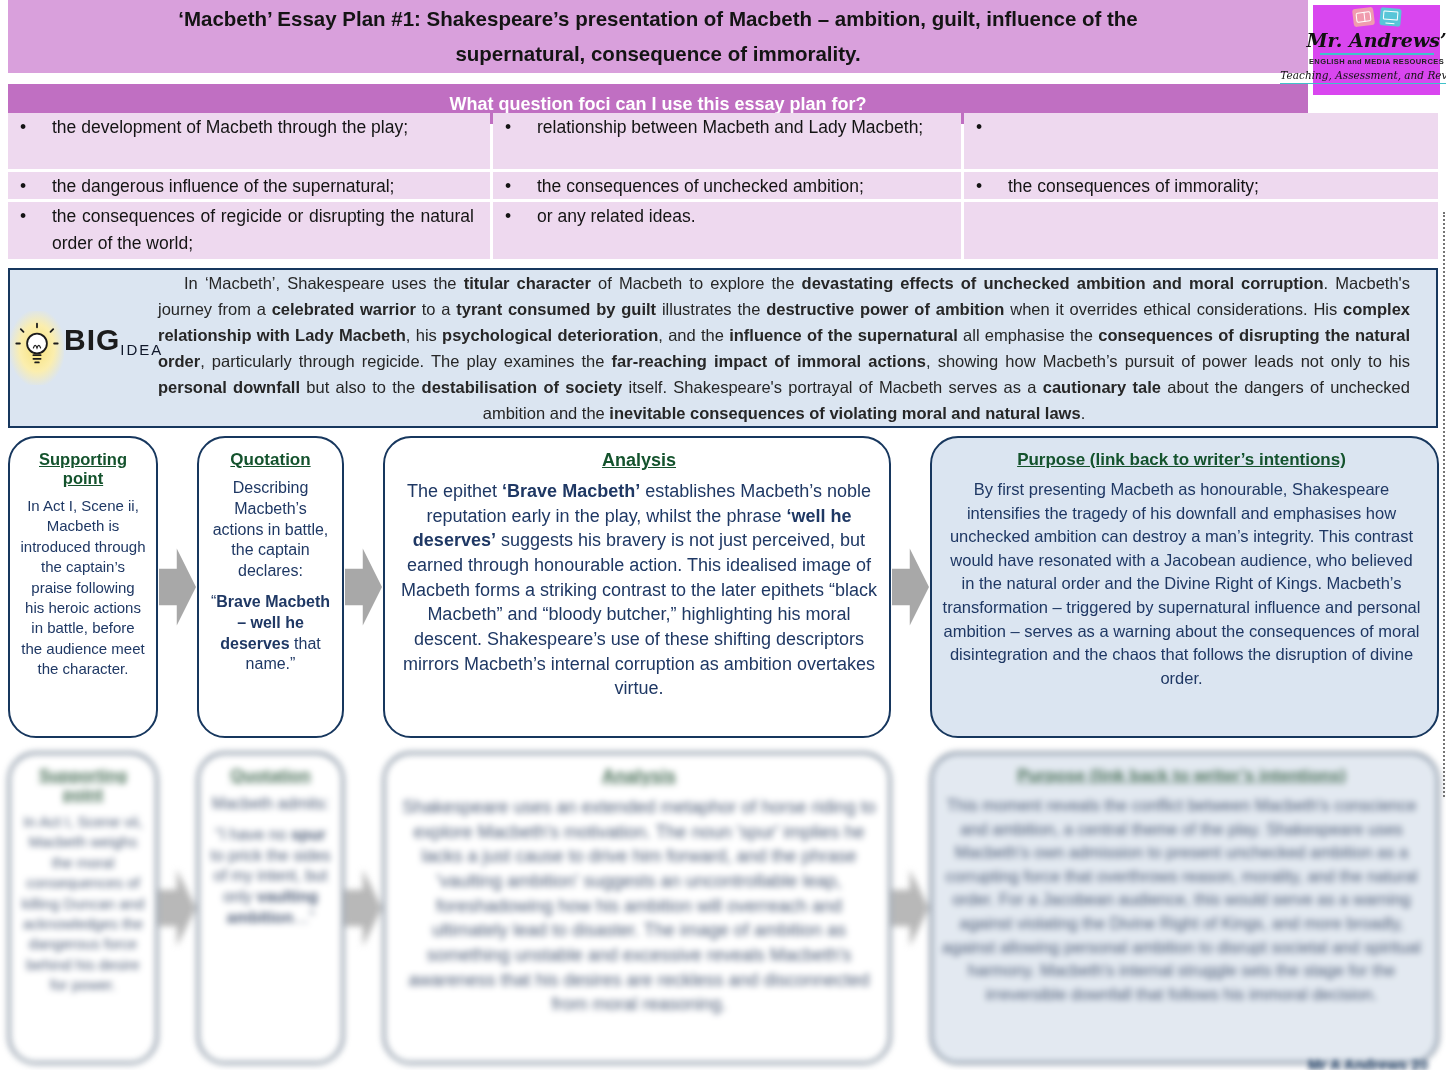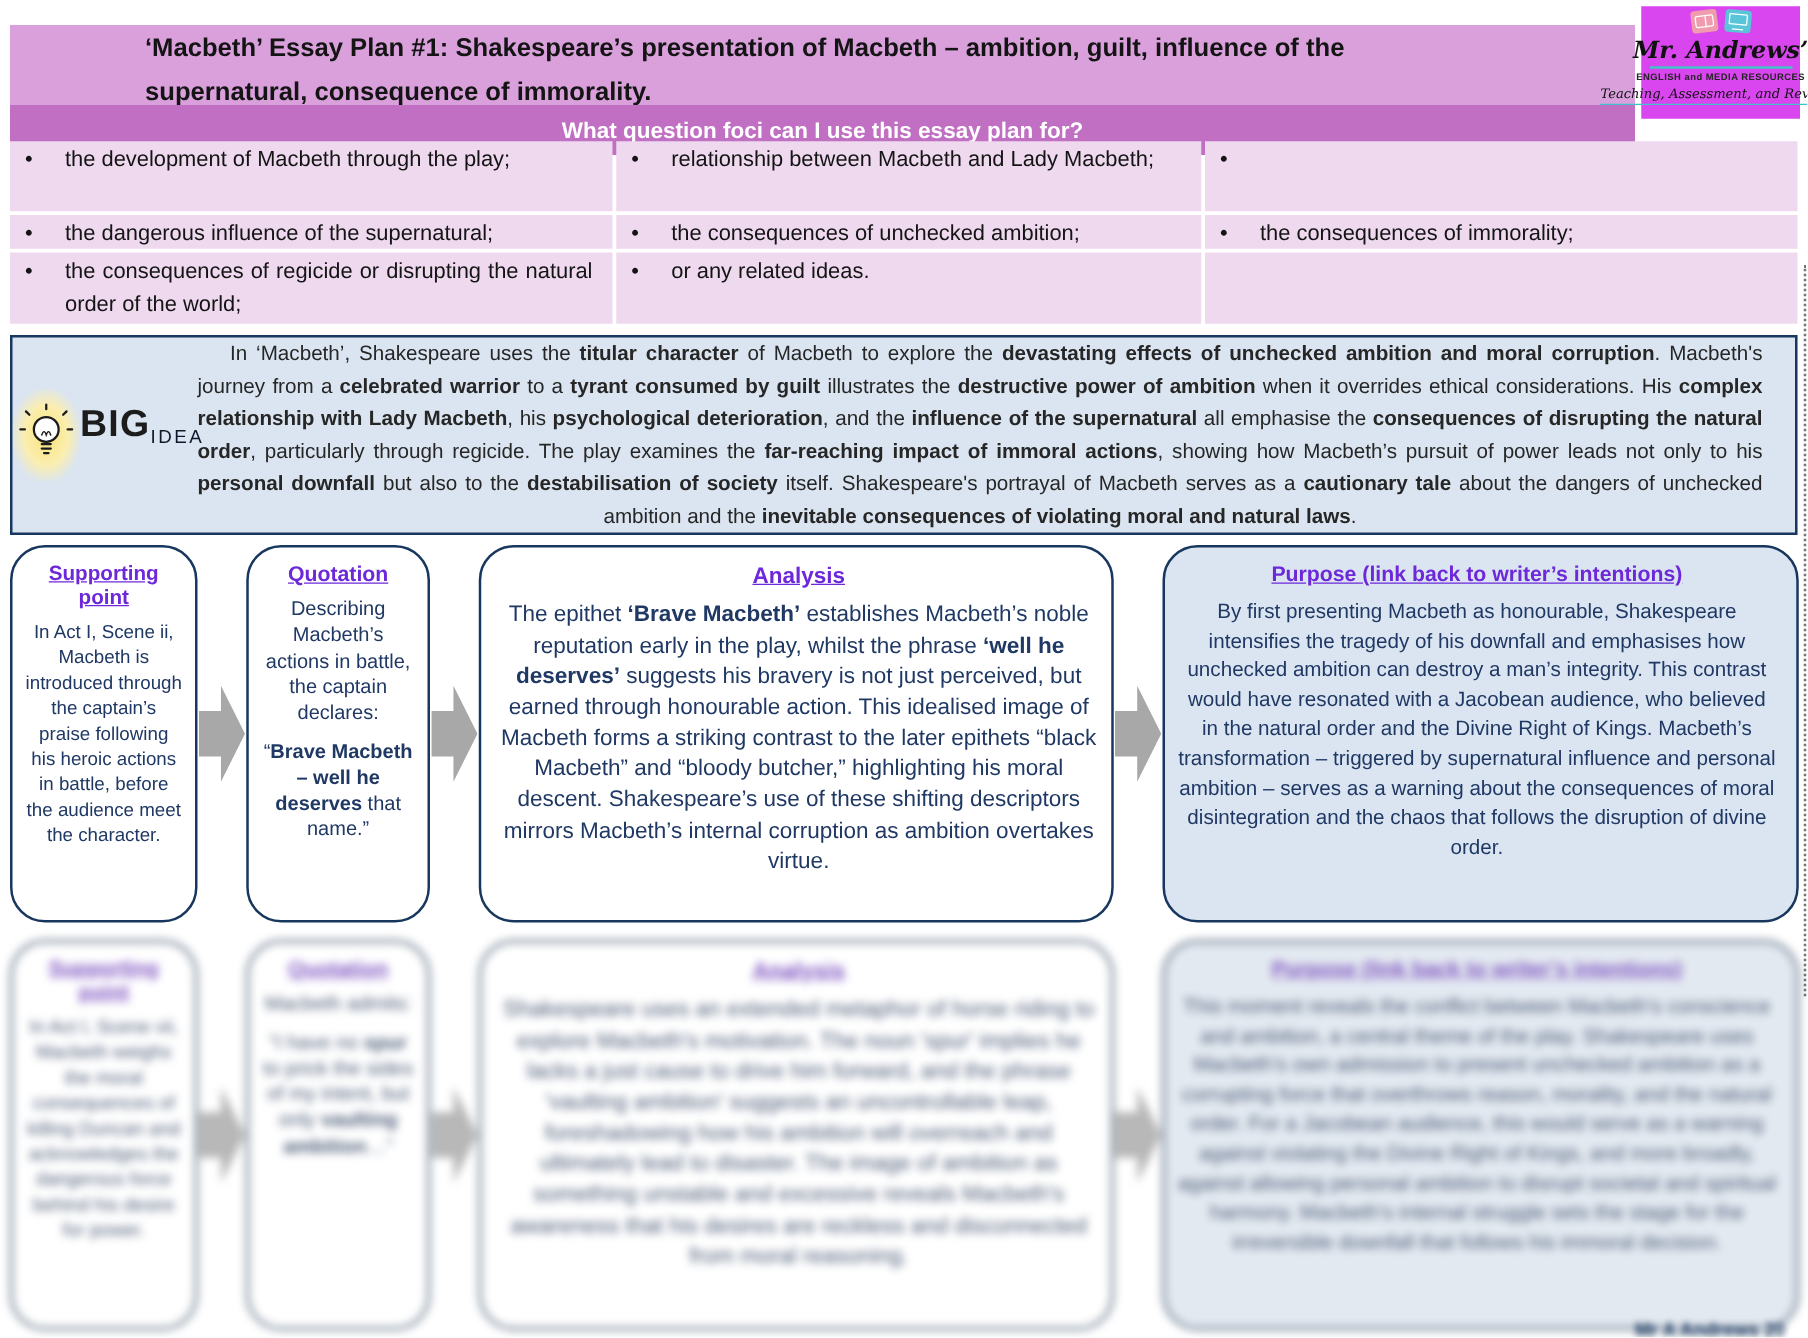--- a/index.html
+++ b/index.html
@@ -1,21 +1,21 @@
 <!DOCTYPE html>
 <html><head>
 <meta charset="utf-8">
 <style>
   html,body{margin:0;padding:0;background:#ffffff;}
   body{width:1446px;height:1070px;font-family:"Liberation Sans",sans-serif;}
   .page{position:relative;width:1446px;height:1070px;overflow:hidden;background:#fff;}
 
   
-  .title-bar{position:absolute;left:8px;top:20px;width:1300px;height:73px;background:#d9a0dc;
-    display:flex;align-items:center;justify-content:center;
+  .title-bar{position:absolute;left:8px;top:0;width:1300px;height:73px;background:#d9a0dc;
+    display:flex;align-items:center;justify-content:center;text-align:center;
     font-weight:bold;font-size:20.5px;line-height:1.7;color:#141414;padding:16px 108px;box-sizing:border-box;}
 
   
   .logo{position:absolute;left:1313px;top:5px;width:127px;height:90px;background:#d946ef;
     display:flex;flex-direction:column;align-items:center;padding-top:3px;box-sizing:border-box;}
   .logo-icons{display:flex;gap:6px;height:20px;}
   .icon-book{width:21px;height:18px;background:#f09cae;border-radius:3px;position:relative;transform:rotate(-7deg);}
   .icon-book::after{content:"";position:absolute;left:3px;right:3px;top:4px;bottom:4px;border:1.5px solid #fff;border-radius:2px;}
   .icon-book::before{content:"";position:absolute;left:50%;top:4px;bottom:4px;width:1.5px;background:#fff;z-index:1;}
   .icon-monitor{width:21px;height:18px;background:#58c6d8;border-radius:3px;position:relative;transform:rotate(5deg);}
@@ -48,21 +48,21 @@
     text-align:justify;text-align-last:center;text-indent:26px;}
   .b{font-weight:bold;}
 
   
   .flow-row{position:absolute;left:8px;display:flex;align-items:stretch;}
   .row1{top:436px;height:302px;}
   .row2{top:752px;height:312px;filter:blur(3.4px) grayscale(.25) opacity(.82);}
   .box{border:2.5px solid #17375e;border-radius:28px;background:#fff;box-sizing:border-box;
     color:#1f3864;padding:10px 10px 6px;display:flex;flex-direction:column;}
   .box.blue{background:#dbe5f1;}
-  .box h3{margin:2px 0 8px;text-align:center;text-decoration:underline;font-size:16.5px;color:#6d28d9;}
+  .box h3{margin:2px 0 8px;text-align:center;text-decoration:underline;font-size:16.5px;color:#14532d;}
   .box p{margin:0 0 10px;text-align:center;}
   .w-support{width:150px;}
   .w-quote{width:147px;}
   .w-analysis{width:508px;padding-left:14px;}
   .w-purpose{width:509px;padding-right:16px;}
   .w-support p{font-size:15px;line-height:1.36;}
   .w-quote p{font-size:16px;line-height:1.3;}
   .w-quote h3{font-size:17px;}
   .w-analysis h3{font-size:18px;}
   .w-analysis p{font-size:18px;line-height:1.37;}

